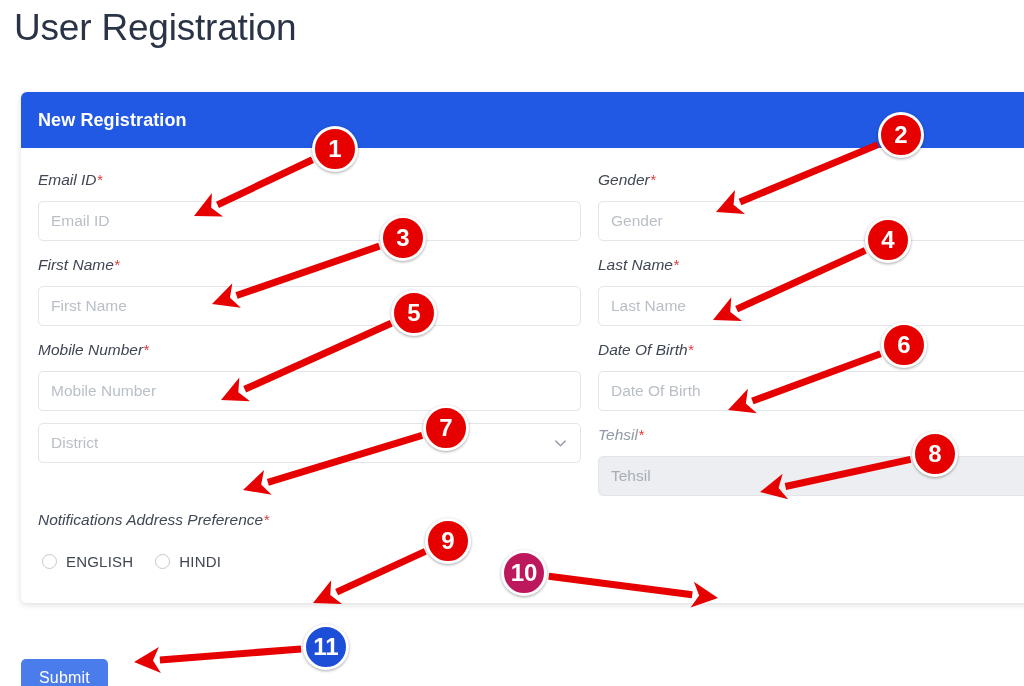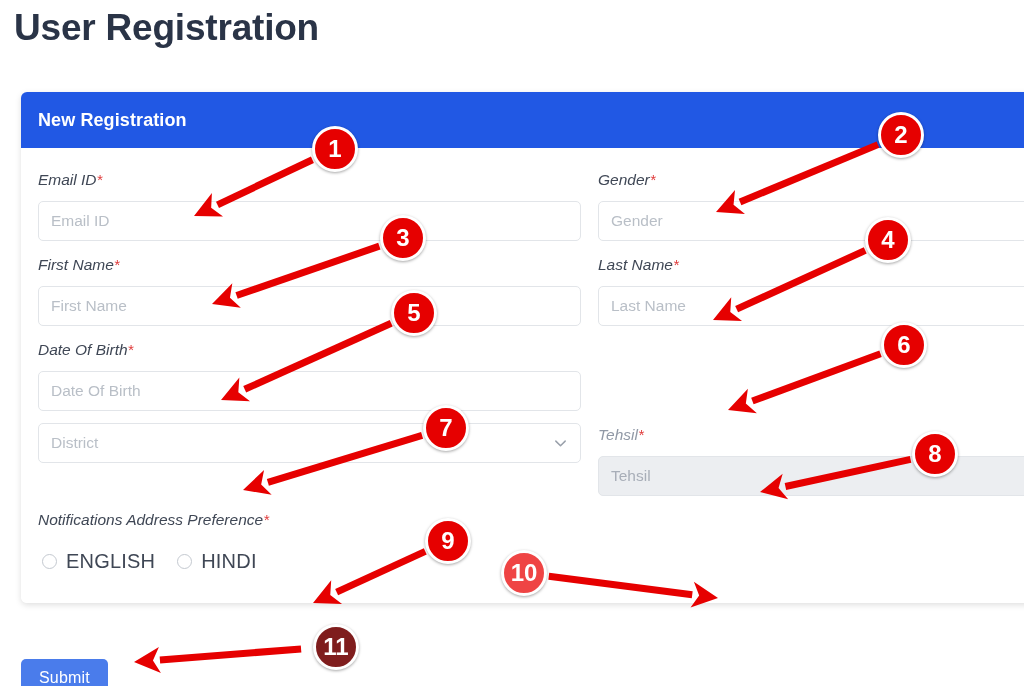--- a/index.html
+++ b/index.html
@@ -15,21 +15,21 @@
     font-family: "Liberation Sans", sans-serif;
     position: relative;
   }
 
   
   .page-title {
     position: absolute;
     left: 14px;
     top: 2px;
     font-size: 37px;
-    font-weight: 700;
+    font-weight: 400;
     color: #2a3447;
     letter-spacing: -0.2px;
     line-height: 52px;
     white-space: nowrap;
   }
 
   
   .card {
     position: absolute;
     left: 21px;
@@ -134,21 +134,21 @@
   }
   .radio-dot {
     width: 15px;
     height: 15px;
     border: 1.6px solid #c4c9d0;
     border-radius: 50%;
     background: #fff;
     flex: 0 0 15px;
   }
   .radio-text {
-    font-size: 20px;
+    font-size: 15px;
     color: #3f4755;
     letter-spacing: 0.2px;
     white-space: nowrap;
   }
 
   
   .submit-btn {
     position: absolute;
     left: 21px;
     top: 659px;
@@ -228,20 +228,26 @@
       </div>
       <div class="col">
         <div class="field-label">
           <span>Last Name</span><span class="req">*</span>
         </div>
         <input class="input" type="text" placeholder="Last Name" style="">
       </div>
     </div>
 
     <div class="row">
+      <div class="col">
+        <div class="field-label">
+          <span>Mobile Number</span><span class="req">*</span>
+        </div>
+        <input class="input" type="text" placeholder="Mobile Number" style="">
+      </div>
       <div class="col">
         <div class="field-label">
           <span>Date Of Birth</span><span class="req">*</span>
         </div>
         <input class="input" type="text" placeholder="Date Of Birth" style="">
       </div>
     </div>
 
     <div class="row">
       <div class="col">
@@ -310,15 +316,15 @@
 <div id="annotations">
     <div class="marker" style="left: 335px; top: 149px; background: rgb(230, 0, 0);">1</div>
     <div class="marker" style="left: 901px; top: 135px; background: rgb(230, 0, 0);">2</div>
     <div class="marker" style="left: 403px; top: 238px; background: rgb(230, 0, 0);">3</div>
     <div class="marker" style="left: 888px; top: 240px; background: rgb(230, 0, 0);">4</div>
     <div class="marker" style="left: 414px; top: 313px; background: rgb(230, 0, 0);">5</div>
     <div class="marker" style="left: 904px; top: 345px; background: rgb(230, 0, 0);">6</div>
     <div class="marker" style="left: 446px; top: 428px; background: rgb(230, 0, 0);">7</div>
     <div class="marker" style="left: 935px; top: 454px; background: rgb(230, 0, 0);">8</div>
     <div class="marker" style="left: 448px; top: 541px; background: rgb(230, 0, 0);">9</div>
-    <div class="marker" style="left: 524px; top: 573px; background: #ef4444;">10</div>
-    <div class="marker" style="left: 336px; top: 647px; background: #7f1d1d;">11</div>
+    <div class="marker" style="left: 524px; top: 573px; background: #be185d;">10</div>
+    <div class="marker" style="left: 326px; top: 647px; background: #1d4ed8;">11</div>
   </div>
 
 </body></html>

